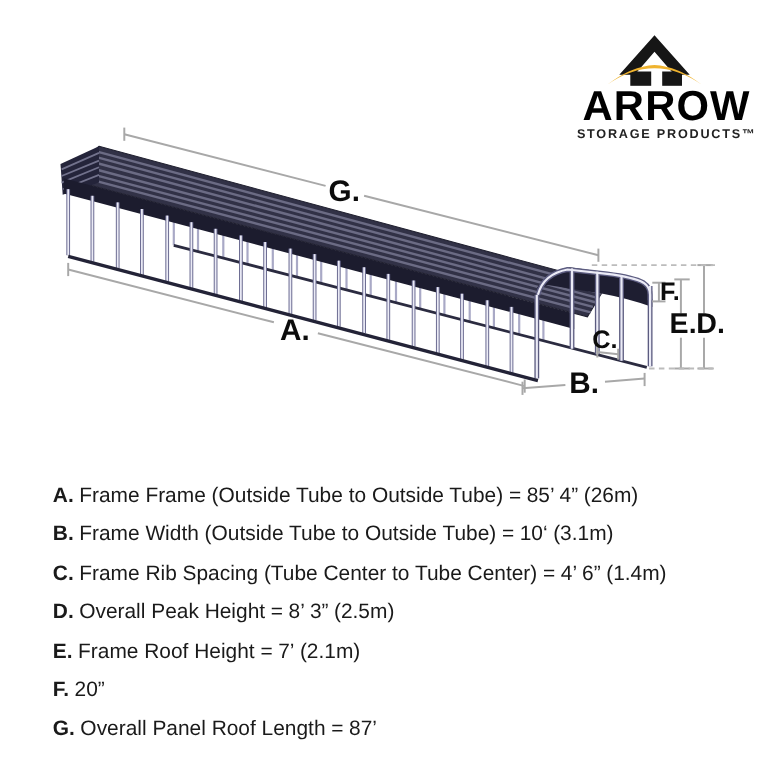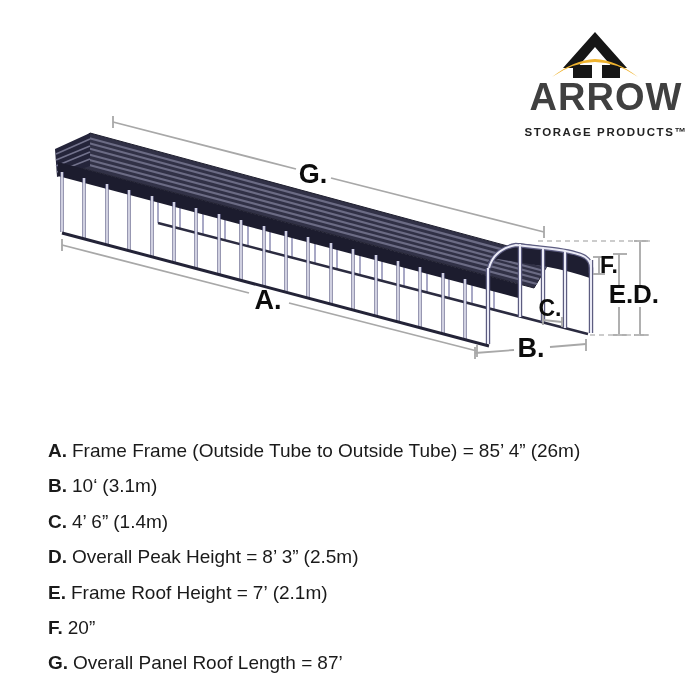--- a/index.html
+++ b/index.html
@@ -1,22 +1,22 @@
 <!DOCTYPE html>
 <html><head>
 <meta charset="utf-8">
 <style>
   html,body{margin:0;padding:0;background:#fff;}
   .page{position:relative;width:700px;height:700px;background:#ffffff;overflow:hidden;
         font-family:"Liberation Sans",sans-serif;}
   .diagram-svg{position:absolute;left:0;top:0;}
   .logo{position:absolute;left:520px;top:24px;width:172px;text-align:center;}
   .logo-icon{display:block;}
-  .logo-brand{font-size:38px;font-weight:bold;letter-spacing:1px;color:#404040;line-height:1;margin-top:-2px;}
-  .logo-tagline{font-size:11.5px;font-weight:bold;letter-spacing:1.6px;color:#222;margin-top:10px;}
+  .logo-brand{font-size:38px;font-weight:bold;letter-spacing:1px;color:#000000;line-height:1;margin-top:-2px;}
+  .logo-tagline{font-size:11.5px;font-weight:bold;letter-spacing:1.6px;color:#222;margin-top:0;}
   .specs{position:absolute;left:48px;top:433px;width:640px;}
   .spec-row{display:flex;align-items:baseline;gap:5px;line-height:35.4px;font-size:19px;color:#1a1a1a;white-space:nowrap;}
   .spec-key{font-weight:bold;}
   .spec-desc{font-weight:normal;}
   .spec-value{font-weight:normal;}
   .spec-metric{font-weight:normal;}
   .dim-label{font-weight:bold;fill:#0c0c0c;font-family:"Liberation Sans",sans-serif;}
 </style>
 </head>
 <body>
@@ -209,25 +209,27 @@
 
   <div class="specs">
     <div class="spec-row">
       <span class="spec-key">A.</span>
       <span class="spec-desc">Frame Frame (Outside Tube to Outside Tube) =</span>
       <span class="spec-value">85’ 4”</span>
       <span class="spec-metric">(26m)</span>
     </div>
     <div class="spec-row">
       <span class="spec-key">B.</span>
+      <span class="spec-desc">Frame Width (Outside Tube to Outside Tube) =</span>
       <span class="spec-value">10‘</span>
       <span class="spec-metric">(3.1m)</span>
     </div>
     <div class="spec-row">
       <span class="spec-key">C.</span>
+      <span class="spec-desc">Frame Rib Spacing (Tube Center to Tube Center) =</span>
       <span class="spec-value">4’ 6”</span>
       <span class="spec-metric">(1.4m)</span>
     </div>
     <div class="spec-row">
       <span class="spec-key">D.</span>
       <span class="spec-desc">Overall Peak Height =</span>
       <span class="spec-value">8’ 3”</span>
       <span class="spec-metric">(2.5m)</span>
     </div>
     <div class="spec-row">

